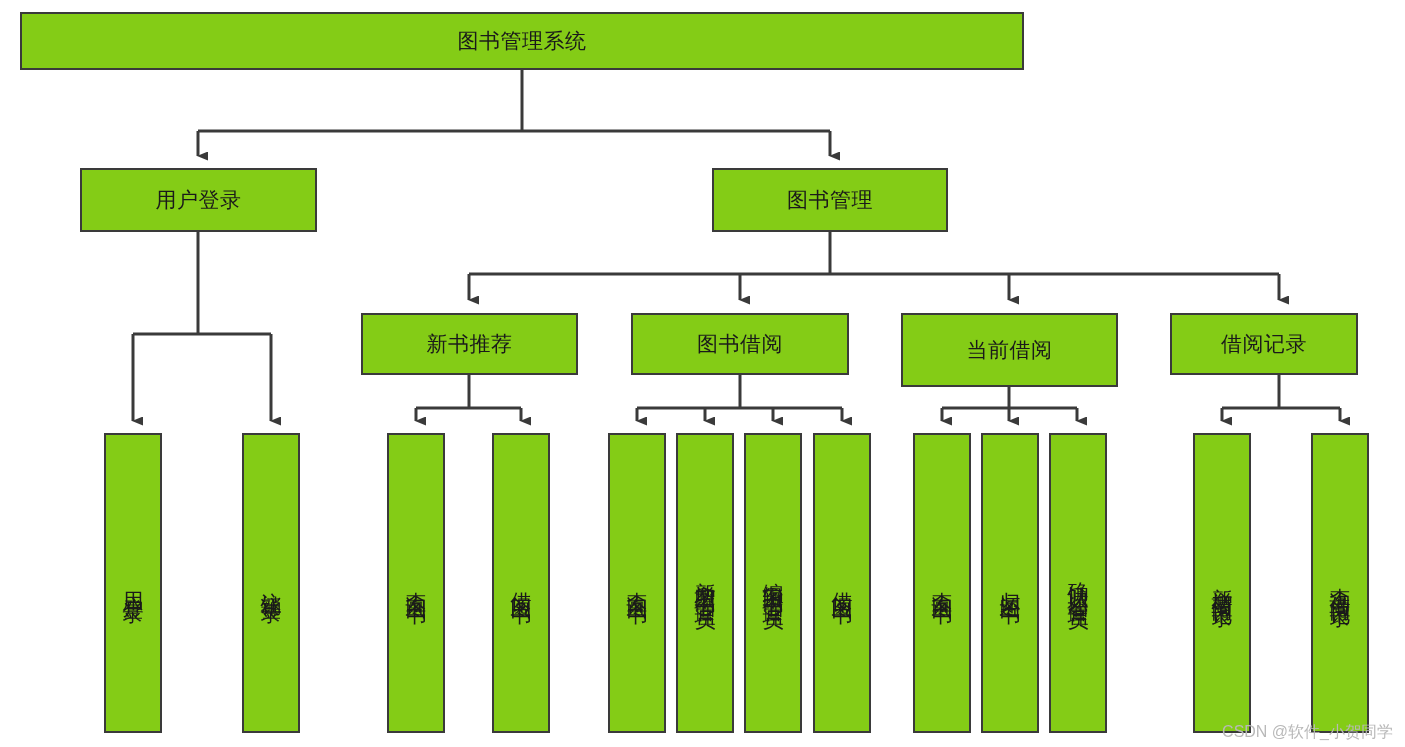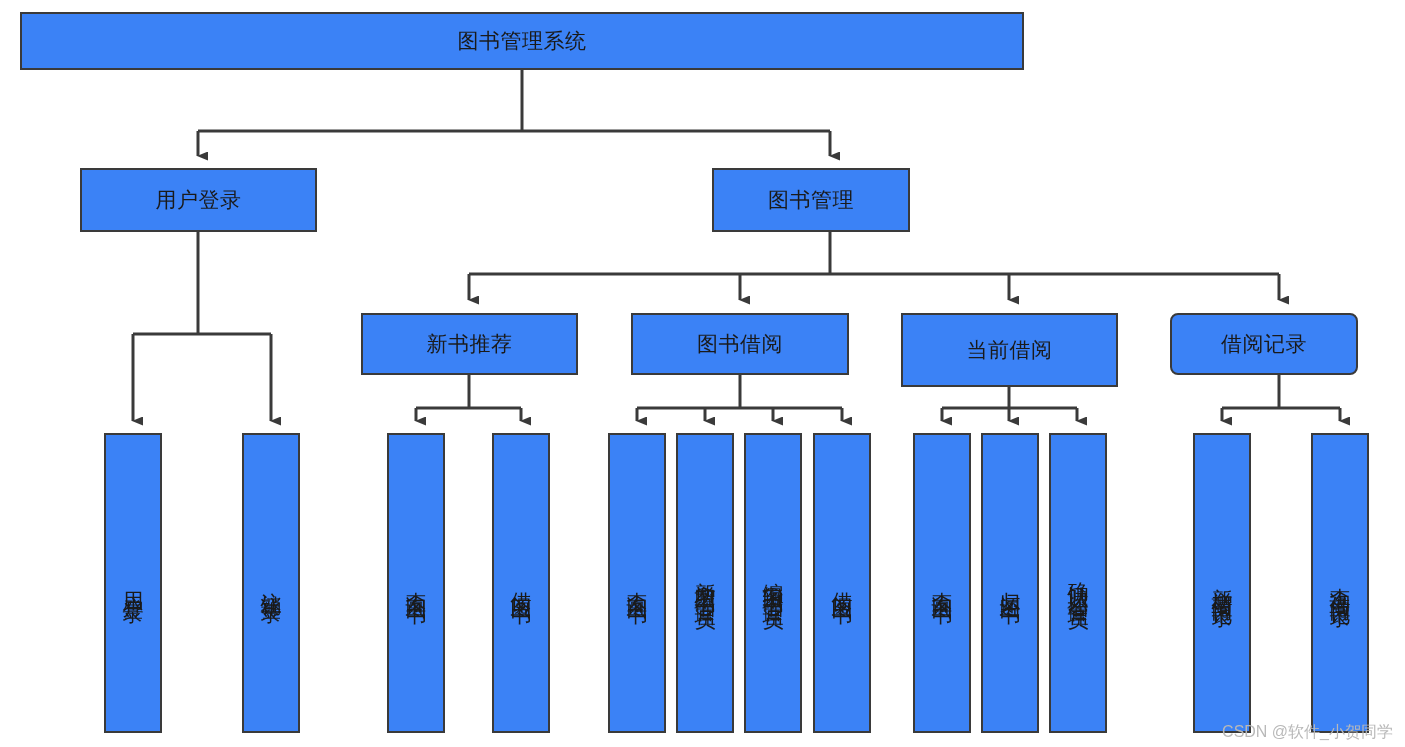--- a/index.html
+++ b/index.html
@@ -21,21 +21,21 @@
   #diagram-svg {
     position: absolute;
     left: 0;
     top: 0;
     width: 1405px;
     height: 747px;
   }
   .node-box {
     position: absolute;
     box-sizing: border-box;
-    background: #3b82f6;
+    background: #84cc16;
     border: 2.2px solid #3a3a3a;
     display: flex;
     align-items: center;
     justify-content: center;
     color: #1a1a1a;
   }
   .node-box.horizontal {
     font-size: 21px;
     letter-spacing: 0.5px;
   }
@@ -122,34 +122,34 @@
     </g>
   </svg>
 
   <div class="node-box horizontal" style="left:20px; top:12px; width:1004px; height:58px;">
     <span class="node-label">图书管理系统</span>
   </div>
 
   <div class="node-box horizontal" style="left:80px; top:168px; width:237px; height:64px;">
     <span class="node-label">用户登录</span>
   </div>
-  <div class="node-box horizontal" style="left:712px; top:168px; width:198px; height:64px;">
+  <div class="node-box horizontal" style="left:712px; top:168px; width:236px; height:64px;">
     <span class="node-label">图书管理</span>
   </div>
 
   <div class="node-box horizontal" style="left:631px; top:313px; width:218px; height:62px;">
     <span class="node-label">图书借阅</span>
   </div>
   <div class="node-box horizontal" style="left:361px; top:313px; width:217px; height:62px;">
     <span class="node-label">新书推荐</span>
   </div>
   <div class="node-box horizontal" style="left:901px; top:313px; width:217px; height:74px;">
     <span class="node-label">当前借阅</span>
   </div>
-  <div class="node-box horizontal" style="left:1170px; top:313px; width:188px; height:62px;border-radius:8px;">
+  <div class="node-box horizontal" style="left:1170px; top:313px; width:188px; height:62px;">
     <span class="node-label">借阅记录</span>
   </div>
 
   <div class="node-box vertical" style="left:104px; top:433px; width:58px; height:300px;">
     <span class="node-label">用户登录</span>
   </div>
   <div class="node-box vertical" style="left:242px; top:433px; width:58px; height:300px;">
     <span class="node-label">注销登录</span>
   </div>
 

